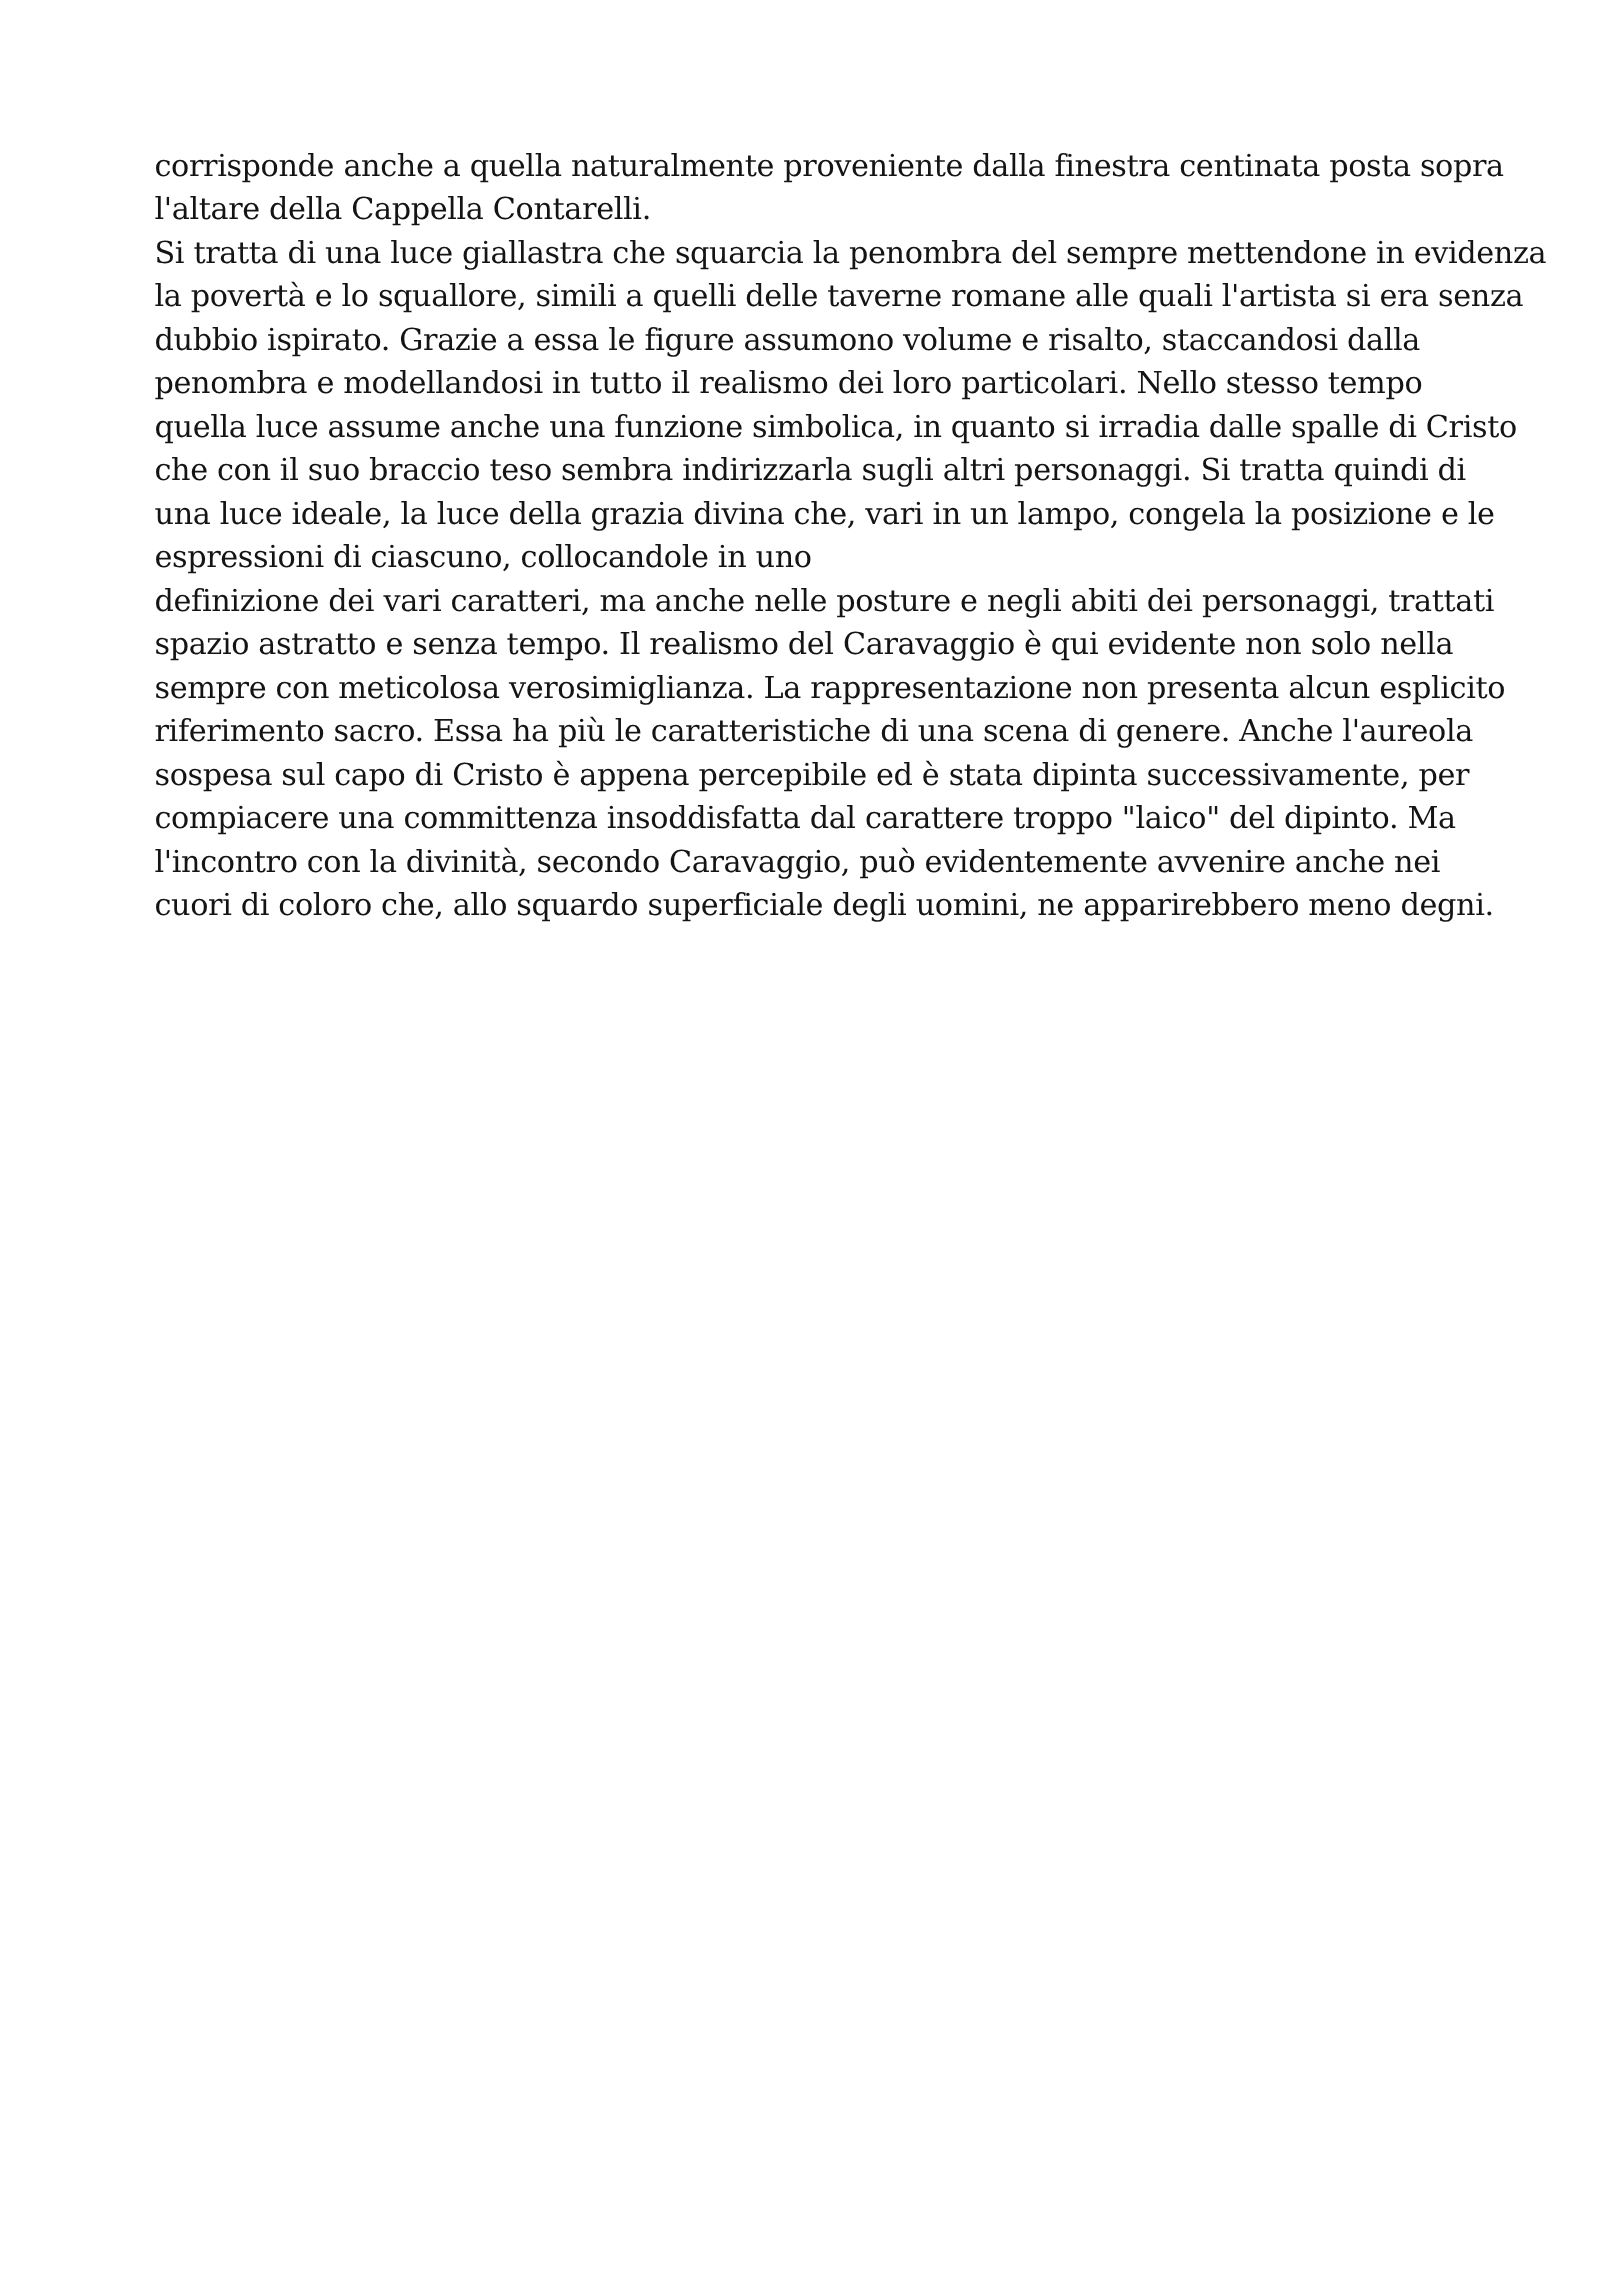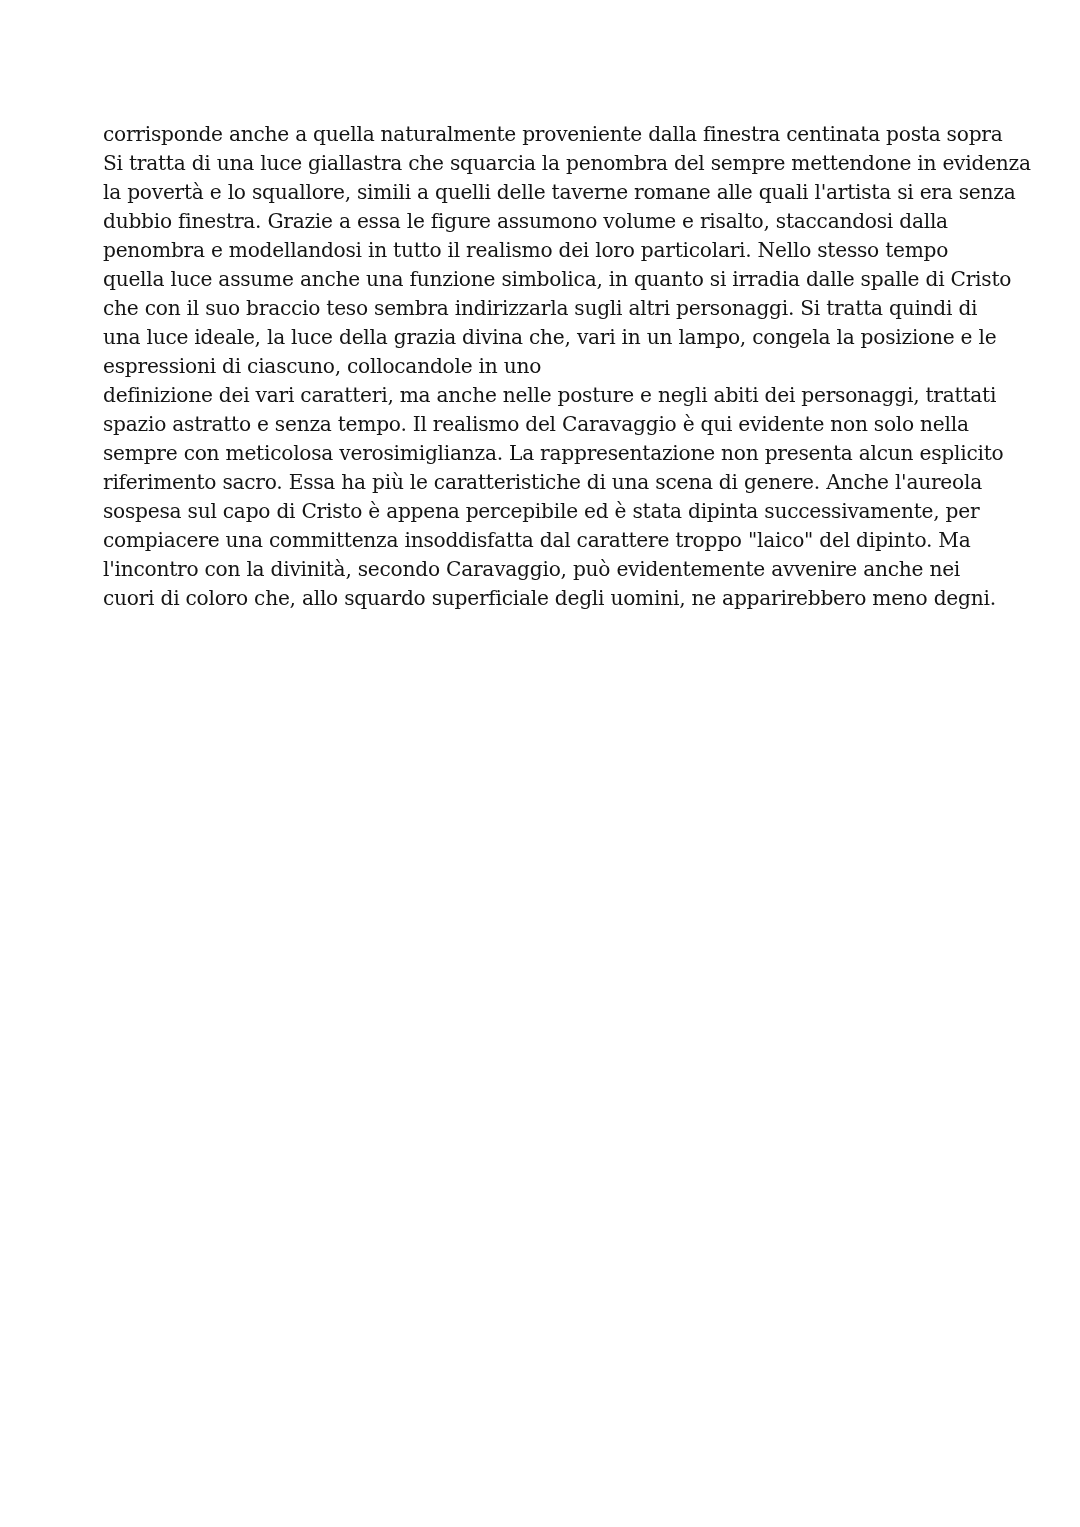--- a/index.html
+++ b/index.html
@@ -17,42 +17,43 @@
       position: absolute;
       left: 0;
       top: 0;
       width: 1080px;
       height: 1527px;
       background: #ffffff;
     }
     .text-block {
       position: absolute;
       left: 103px;
-      top: 120px;
+      top: 96px;
       width: 900px;
       font-family: "DejaVu Serif", "Liberation Serif", serif;
       font-size: 20.2px;
       line-height: 29px;
       color: #141414;
       letter-spacing: -0.25px;
     }
     .line {
       display: block;
       white-space: nowrap;
     }
   </style>
 </head>
 <body>
 
 <div class="page">
   <div class="text-block">
     <span class="line">corrisponde anche a quella naturalmente proveniente dalla finestra centinata posta sopra</span>
+    <span class="line">l'altare della Cappella Contarelli.</span>
     <span class="line">Si tratta di una luce giallastra che squarcia la penombra del sempre mettendone in evidenza</span>
     <span class="line">la povertà e lo squallore, simili a quelli delle taverne romane alle quali l'artista si era senza</span>
-    <span class="line">dubbio finestra. Grazie a essa le figure assumono volume e risalto, staccandosi dalla</span>
+    <span class="line">dubbio ispirato. Grazie a essa le figure assumono volume e risalto, staccandosi dalla</span>
     <span class="line">penombra e modellandosi in tutto il realismo dei loro particolari. Nello stesso tempo</span>
     <span class="line">quella luce assume anche una funzione simbolica, in quanto si irradia dalle spalle di Cristo</span>
     <span class="line">che con il suo braccio teso sembra indirizzarla sugli altri personaggi. Si tratta quindi di</span>
     <span class="line">una luce ideale, la luce della grazia divina che, vari in un lampo, congela la posizione e le</span>
     <span class="line">espressioni di ciascuno, collocandole in uno</span>
     <span class="line">definizione dei vari caratteri, ma anche nelle posture e negli abiti dei personaggi, trattati</span>
     <span class="line">spazio astratto e senza tempo. Il realismo del Caravaggio è qui evidente non solo nella</span>
     <span class="line">sempre con meticolosa verosimiglianza. La rappresentazione non presenta alcun esplicito</span>
     <span class="line">riferimento sacro. Essa ha più le caratteristiche di una scena di genere. Anche l'aureola</span>
     <span class="line">sospesa sul capo di Cristo è appena percepibile ed è stata dipinta successivamente, per</span>

